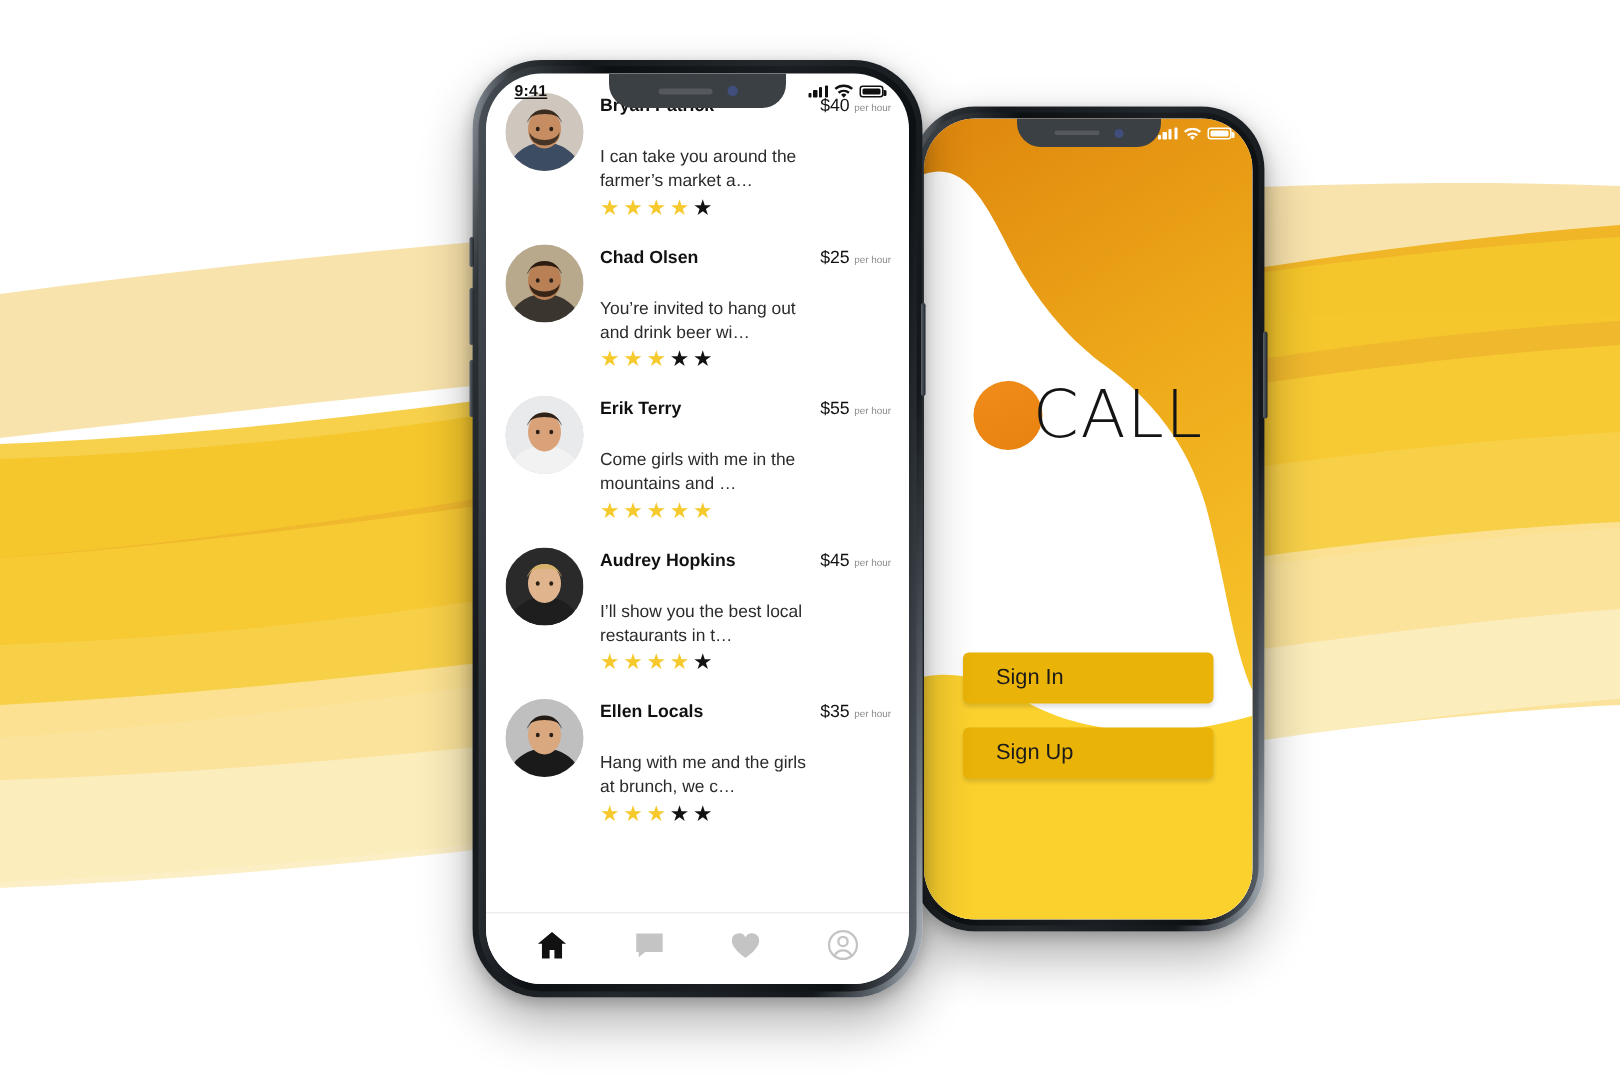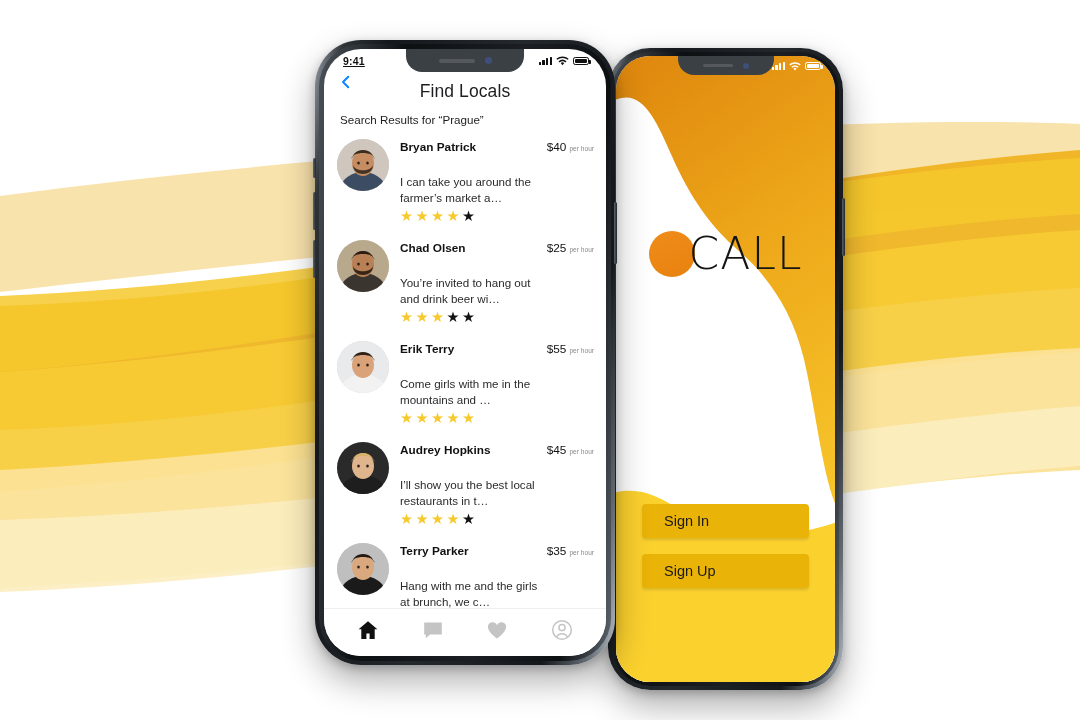--- a/index.html
+++ b/index.html
@@ -114,21 +114,21 @@
 
   .tabbar {
     position:absolute; left:0; right:0; bottom:0; height:48px;
     background:#fff; border-top:1px solid #eeeeee;
     display:flex; align-items:center; justify-content:space-around;
     padding: 0 12px 6px 12px;
   }
   .tab-ico { width:24px; height:24px; display:block; }
 
   
-  #back-phone { left:608px; top:48px; width:235px; height:642px; }
+  #back-phone { left:608px; top:71px; width:235px; height:550px; }
   #back-phone .frame { border-radius:42px; }
   #back-phone .frame-inner { border-radius:39px; }
   #back-phone .screen { inset:8px; border-radius:34px; }
   #back-phone .notch { width:96px; height:19px; }
   #back-phone .notch .speaker { width:30px; height:3.4px; }
   #back-phone .notch .cam { width:6px; height:6px; }
   #back-phone .statusbar { height:20px; padding:0 14px; color:#ffffff; font-size:9px; justify-content:flex-end; }
 
   .splash { position:absolute; inset:0; }
   .splash-svg { position:absolute; inset:0; width:100%; height:100%; }
@@ -253,27 +253,20 @@
           <path d="M0.4 3.1l1.3 1.5a9.8 9.8 0 0 1 12.6 0l1.3-1.5a11.8 11.8 0 0 0-15.2 0z" fill="currentColor"></path>
         </svg>
         <span class="batt"></span>
       </span>
     </div>
     <div class="notch">
       <span class="speaker"></span>
       <span class="cam"></span>
     </div>
 
-    <div class="app-header">
-      <svg class="back-btn" viewBox="0 0 24 24" fill="none" stroke="#0a84ff" stroke-width="2.6" stroke-linecap="round" stroke-linejoin="round">
-        <polyline points="15 5 8 12 15 19"></polyline>
-      </svg>
-      <div class="page-title">Find Locals</div>
-      <div class="search-sub">Search Results for “Prague”</div>
-    </div>
 
     <div class="list" id="listings">
         <div class="list-item">
           <div class="avatar">
             <svg viewBox="0 0 52 52" preserveAspectRatio="xMidYMid slice">
     <rect width="52" height="52" fill="#cfc7bd"></rect>
     <path d="M0 52 C6 38 16 33 26 33 C36 33 46 38 52 52 Z" fill="#3c4d63"></path>
     <ellipse cx="26" cy="24" rx="11" ry="13" fill="#c68d63"></ellipse>
     <path d="M15 21 C15 10 37 10 37 21 C37 15 32 11 26 11 C20 11 15 15 15 21 Z" fill="#3a2c20"></path>
     <path d="M14.5 20 C14 12 38 12 37.5 20 C36 14 30 12 26 12 C22 12 16 14 14.5 20 Z" fill="#3a2c20"></path>
@@ -401,21 +394,21 @@
     <ellipse cx="26" cy="24" rx="11" ry="13" fill="#d9a87f"></ellipse>
     <path d="M15 21 C15 10 37 10 37 21 C37 15 32 11 26 11 C20 11 15 15 15 21 Z" fill="#221a14"></path>
     <path d="M14.5 20 C14 12 38 12 37.5 20 C36 14 30 12 26 12 C22 12 16 14 14.5 20 Z" fill="#221a14"></path>
 
     <ellipse cx="21.5" cy="24" rx="1.3" ry="1.5" fill="#2a2018"></ellipse>
     <ellipse cx="30.5" cy="24" rx="1.3" ry="1.5" fill="#2a2018"></ellipse>
   </svg>
           </div>
           <div class="item-body">
             <div class="item-top">
-              <span class="item-name">Terry Parker</span>
+              <span class="item-name">Ellen Locals</span>
               <span class="item-price-wrap">
                 <span class="item-price">$35</span>
                 <span class="item-rate">per hour</span>
               </span>
             </div>
             <div class="item-desc">Hang with me and the girls at brunch, we c…</div>
             <div class="stars">
               <span class="star-on">★</span>
               <span class="star-on">★</span>
               <span class="star-on">★</span>

